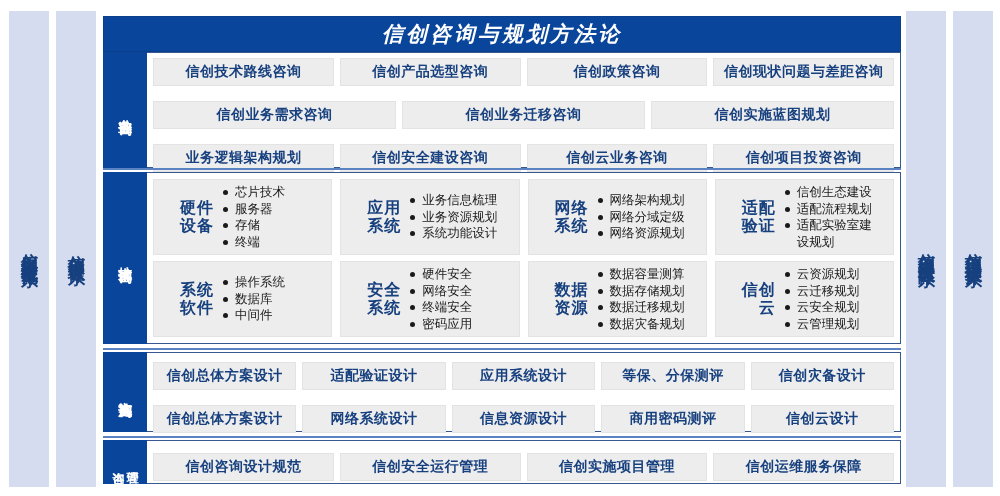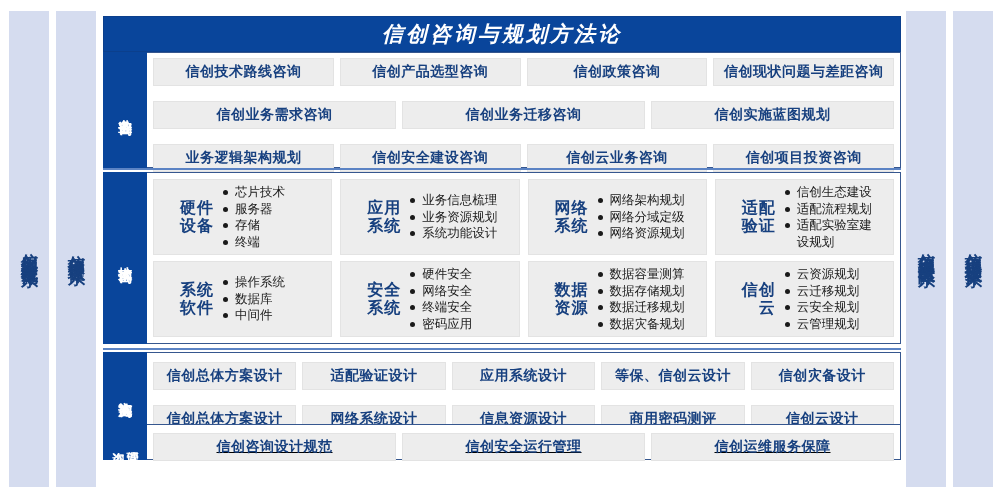--- a/index.html
+++ b/index.html
@@ -94,21 +94,21 @@
     font-weight:bold;
     letter-spacing:.5px;
     height:28px;
     white-space:nowrap;
   }
 
   
   #band-business{top:52px;height:116px;}
   #band-tech{top:172px;height:172px;}
   #band-impl{top:352px;height:80px;}
-  #band-mgmt{top:424px;height:36px;text-decoration:underline;}
+  #band-mgmt{top:440px;height:44px;}
 
   
   #band-tech .rowbody{gap:6px;padding:6px;}
   .cardrow{display:flex;gap:8px;flex:1 1 0;}
   .card{
     flex:1 1 0;
     background:#ededed;
     border:1px solid #e3e3e3;
     box-sizing:border-box;
     display:flex;align-items:center;
@@ -292,21 +292,21 @@
 
   <div class="band" id="band-impl">
     <div class="rowlabel">
       <span class="vtext">实施咨询</span>
     </div>
     <div class="rowbody">
       <div class="gridrow">
         <div class="cell">信创总体方案设计</div>
         <div class="cell">适配验证设计</div>
         <div class="cell">应用系统设计</div>
-        <div class="cell">等保、信创云设计</div>
+        <div class="cell">等保、分保测评</div>
         <div class="cell">信创灾备设计</div>
       </div>
       <div class="gridrow">
         <div class="cell">信创总体方案设计</div>
         <div class="cell">网络系统设计</div>
         <div class="cell">信息资源设计</div>
         <div class="cell">商用密码测评</div>
         <div class="cell">信创云设计</div>
       </div>
     </div>
@@ -316,18 +316,19 @@
 
   <div class="band" id="band-mgmt">
     <div class="rowlabel dual">
       <span class="vtext">管理</span>
       <span class="vtext">咨询</span>
     </div>
     <div class="rowbody">
       <div class="gridrow">
         <div class="cell">信创咨询设计规范</div>
         <div class="cell">信创安全运行管理</div>
+        <div class="cell">信创实施项目管理</div>
         <div class="cell">信创运维服务保障</div>
       </div>
     </div>
   </div>
 
 </div>
 
 </body></html>

